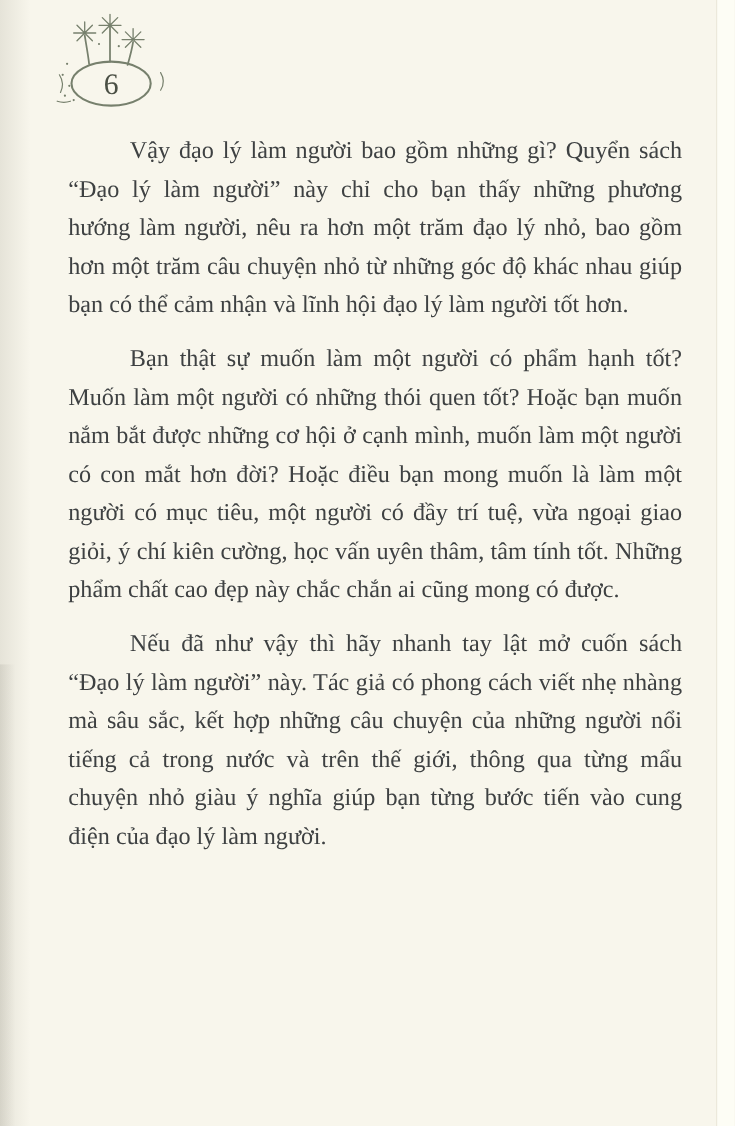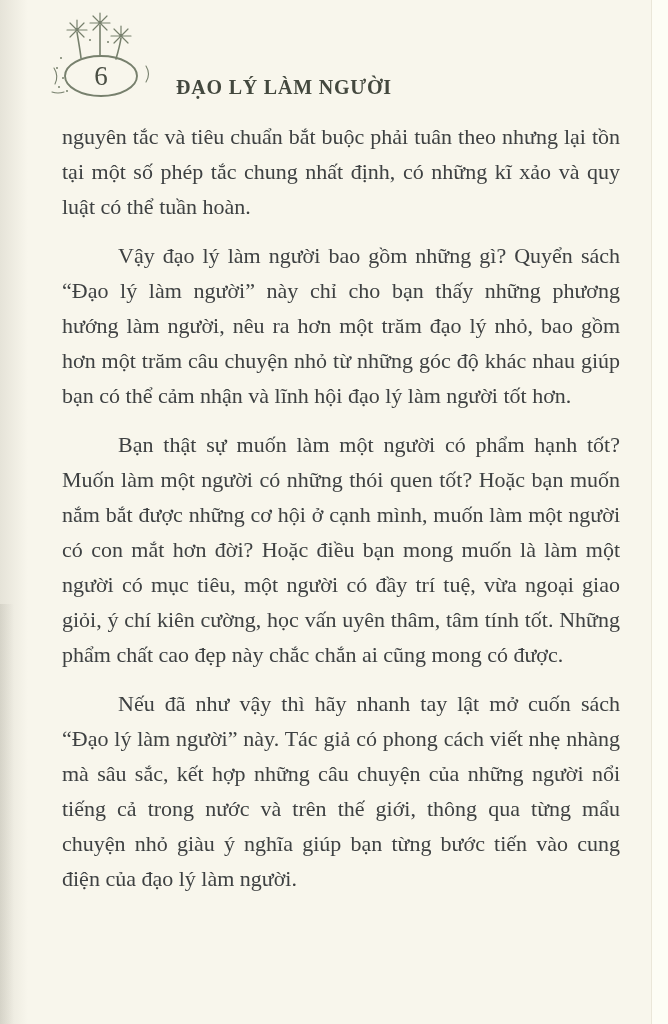--- a/index.html
+++ b/index.html
@@ -86,22 +86,20 @@
         <circle cx="17" cy="79" r="1" fill="#77806d" stroke="none"></circle>
         <circle cx="40" cy="28" r="1" fill="#77806d" stroke="none"></circle>
         <circle cx="58" cy="30" r="1" fill="#77806d" stroke="none"></circle>
 
         <path d="M4 56 q5 8 1 16" stroke-width="1.1"></path>
         <path d="M96 54 q5 8 0 16" stroke-width="1.1"></path>
         <path d="M2 80 q6 2 12 0" stroke-width="1.1"></path>
       </svg>
       <span class="badge-num">6</span>
     </div>
-    <h1 class="title">ĐẠO LÝ LÀM NGƯỜI</h1>
   </div>
 
   <div class="body-text">
-    <p>nguyên tắc và tiêu chuẩn bắt buộc phải tuân theo nhưng lại tồn tại một số phép tắc chung nhất định, có những kĩ xảo và quy luật có thể tuần hoàn.</p>
     <p class="indent">Vậy đạo lý làm người bao gồm những gì? Quyển sách “Đạo lý làm người” này chỉ cho bạn thấy những phương hướng làm người, nêu ra hơn một trăm đạo lý nhỏ, bao gồm hơn một trăm câu chuyện nhỏ từ những góc độ khác nhau giúp bạn có thể cảm nhận và lĩnh hội đạo lý làm người tốt hơn.</p>
     <p class="indent">Bạn thật sự muốn làm một người có phẩm hạnh tốt? Muốn làm một người có những thói quen tốt? Hoặc bạn muốn nắm bắt được những cơ hội ở cạnh mình, muốn làm một người có con mắt hơn đời? Hoặc điều bạn mong muốn là làm một người có mục tiêu, một người có đầy trí tuệ, vừa ngoại giao giỏi, ý chí kiên cường, học vấn uyên thâm, tâm tính tốt. Những phẩm chất cao đẹp này chắc chắn ai cũng mong có được.</p>
     <p class="indent">Nếu đã như vậy thì hãy nhanh tay lật mở cuốn sách “Đạo lý làm người” này. Tác giả có phong cách viết nhẹ nhàng mà sâu sắc, kết hợp những câu chuyện của những người nổi tiếng cả trong nước và trên thế giới, thông qua từng mẩu chuyện nhỏ giàu ý nghĩa giúp bạn từng bước tiến vào cung điện của đạo lý làm người.</p>
   </div>
 </div>
 
 </body></html>

